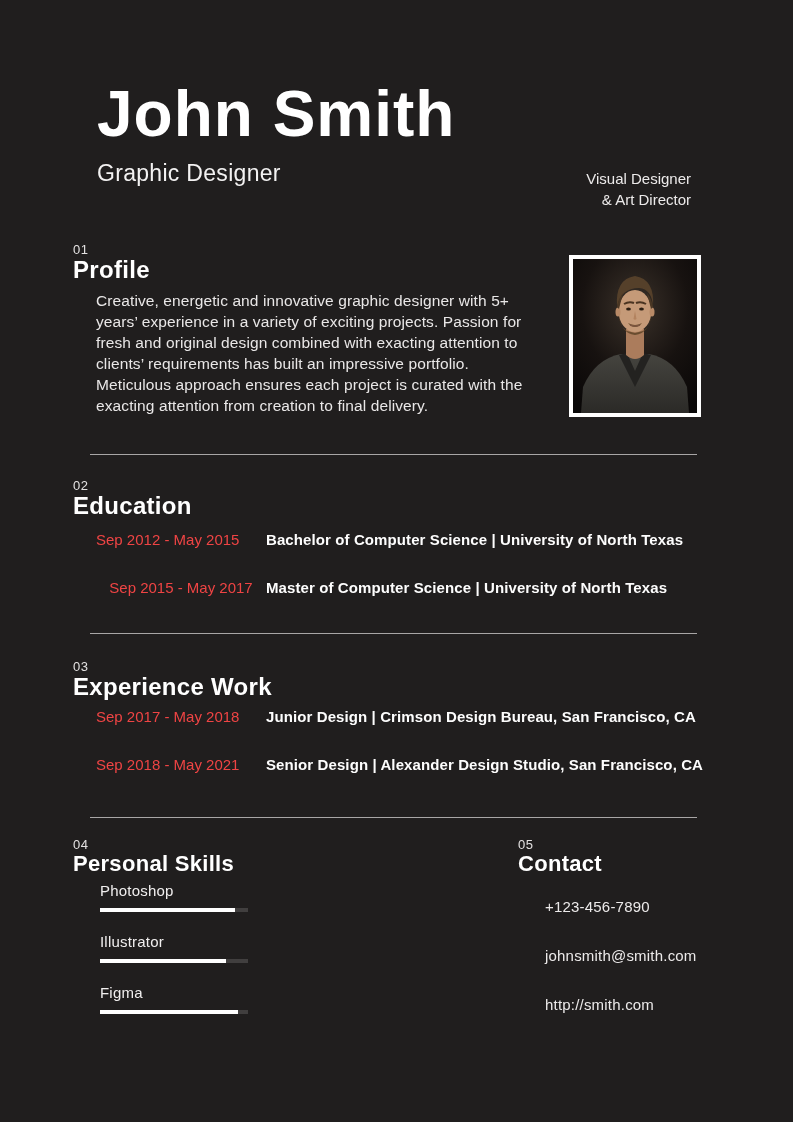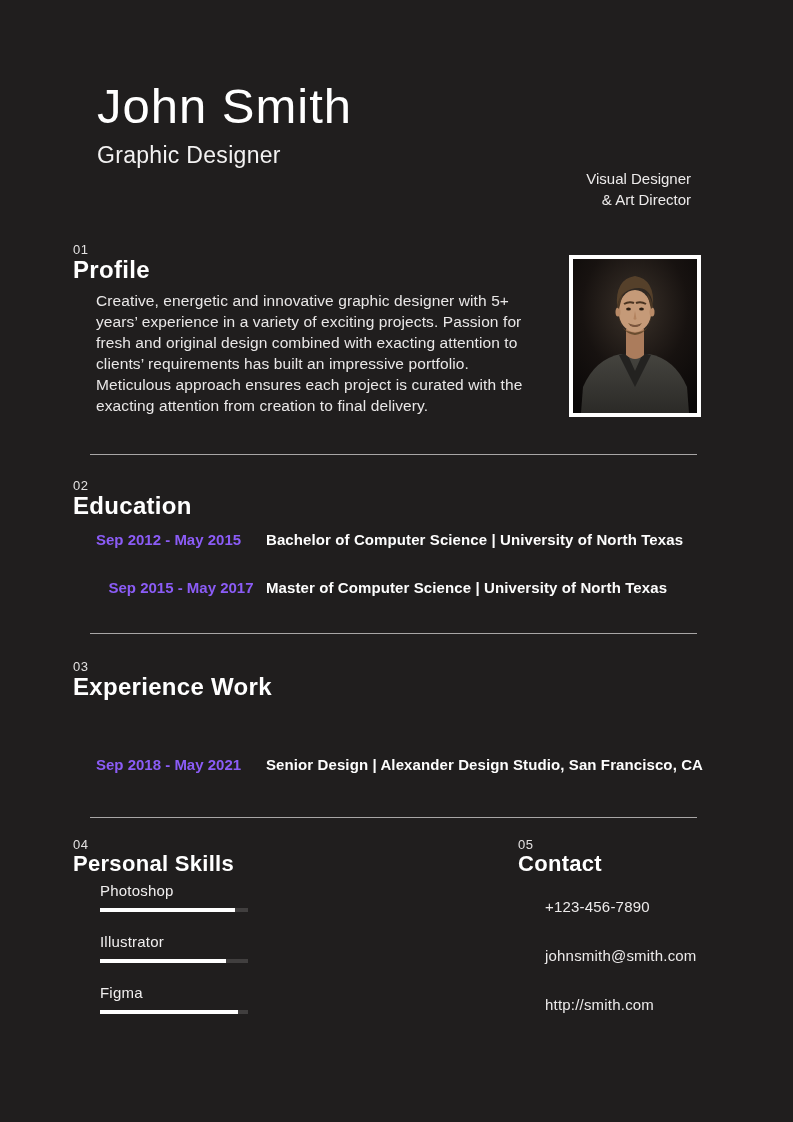--- a/index.html
+++ b/index.html
@@ -10,21 +10,21 @@
     position:relative;
     width:793px; height:1122px;
     margin:0 auto;
     background:#201e1e;
     color:#ffffff;
     overflow:hidden;
   }
 
   
   .header { position:absolute; left:97px; top:78px; }
-  .name   { font-size:49px; font-weight:400; letter-spacing:1px; color:#ffffff; line-height:1.15; }
+  .name   { font-size:64px; font-weight:700; letter-spacing:1px; color:#ffffff; line-height:1.15; }
   .role   { font-size:23px; font-weight:400; color:#f3f2f2; margin-top:8px; letter-spacing:0.3px; }
 
   .tagline {
     position:absolute; top:168px; right:102px;
     text-align:right; font-size:15px; line-height:21px; color:#eceaea;
   }
 
   
   .sec-head { position:absolute; display:flex; align-items:flex-start;flex-direction:column; }
   .sec-num  { font-size:13px; color:#e3e1e1; margin-right:8px; margin-top:-1px; letter-spacing:0.5px; }
@@ -52,21 +52,21 @@
   .photo-frame svg { display:block; width:124px; height:154px; }
 
   
   .divider { position:absolute; left:90px; width:607px; height:1px; background:#a8a6a6; }
   .div-1 { top:454px; }
   .div-2 { top:633px; }
   .div-3 { top:817px; }
 
   
   .row { position:absolute; left:96px; display:flex; font-size:15px; line-height:19px; }
-  .row .dates  { width:170px; flex-shrink:0; color:#8b5cf6; font-weight:700; }
+  .row .dates  { width:170px; flex-shrink:0; color:#ef4444; font-weight:400; }
   .row .detail { font-weight:700; color:#fdfdfd; letter-spacing:0.1px; }
   .row-edu-0 { top:530px; }
   .row-edu-1 { top:578px;text-align:center; }
   .row-exp-0 { top:707px; }
   .row-exp-1 { top:755px; }
 
   
   .skills-col { position:absolute; top:882px; width:148px; }
   .skills-col.left  { left:100px; }
   .skills-col.right { left:306px; }
@@ -157,20 +157,24 @@
   <div class="row row-edu-1">
     <span class="dates">Sep 2015 - May 2017</span>
     <span class="detail">Master of Computer Science | University of North Texas</span>
   </div>
 
   <div class="divider div-2"></div>
 
   <div class="sec-head sh-experience">
     <span class="sec-num">03</span>
     <span class="sec-title">Experience Work</span>
+  </div>
+  <div class="row row-exp-0">
+    <span class="dates">Sep 2017 - May 2018</span>
+    <span class="detail">Junior Design | Crimson Design Bureau, San Francisco, CA</span>
   </div>
   <div class="row row-exp-1">
     <span class="dates">Sep 2018 - May 2021</span>
     <span class="detail">Senior Design | Alexander Design Studio, San Francisco, CA</span>
   </div>
 
   <div class="divider div-3"></div>
 
   <div class="sec-head sh-skills">
     <span class="sec-num">04</span>

